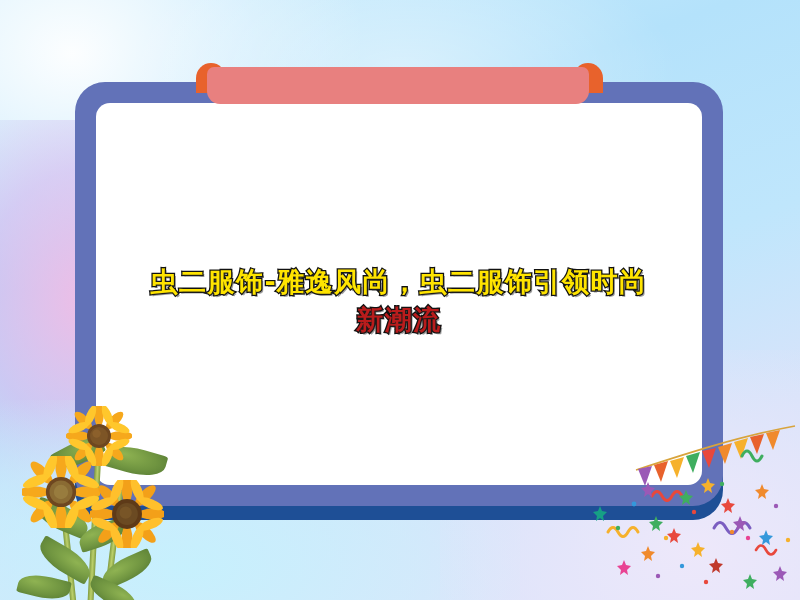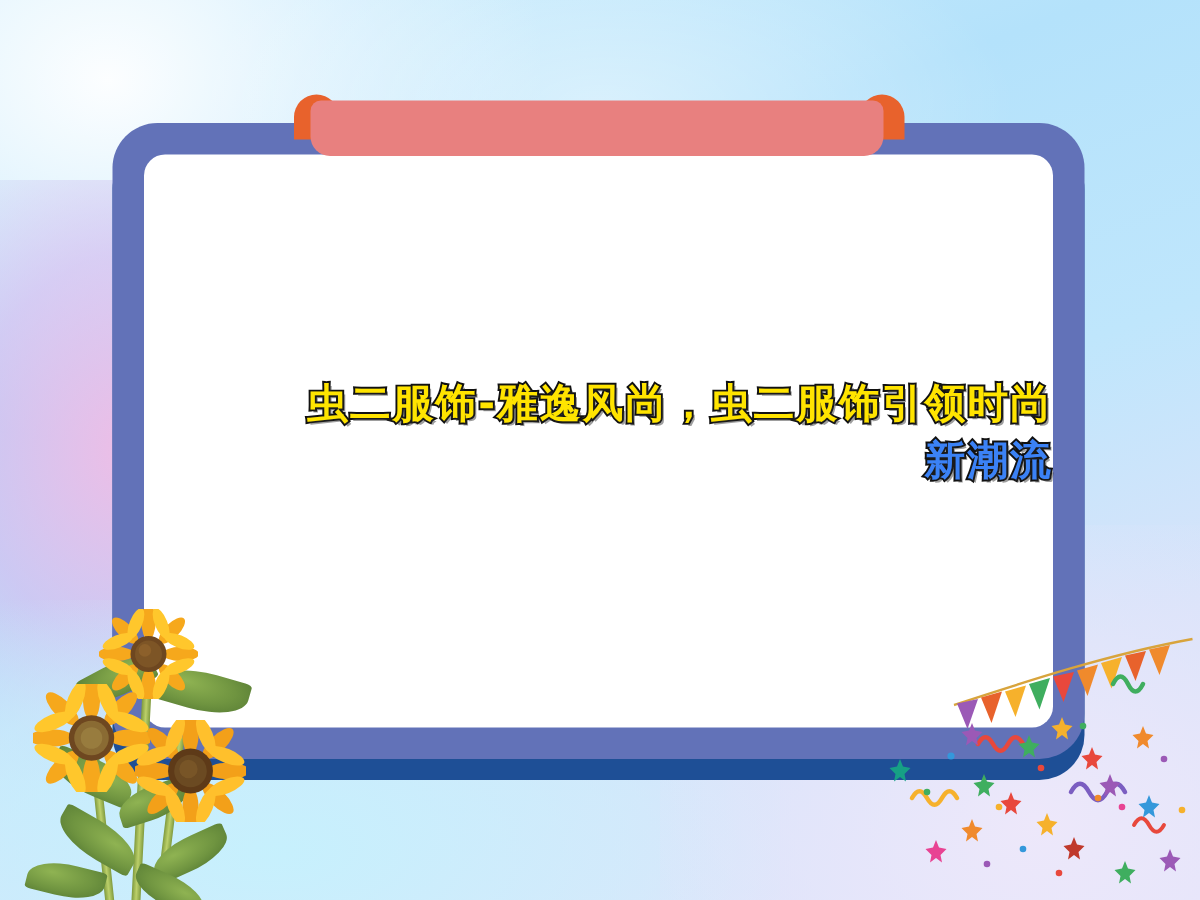--- a/index.html
+++ b/index.html
@@ -100,23 +100,23 @@
   <div class="bg-glow-tl deco"></div>
   <div class="bg-pink-left deco"></div>
   <div class="bg-cyan-bottom deco"></div>
   <div class="bg-lav-right deco"></div>
   <div class="bg-sheen deco"></div>
 
   <div id="frame-shadow" class="deco"></div>
   <div id="frame" class="deco"></div>
   <div id="card-white">
 
-    <div id="title-block" style="position:absolute;left:0;top:148px;width:606px;text-align:right;">
+    <div id="title-block" style="position:absolute;left:0;top:160px;width:606px;">
       <span id="title-text">虫二服饰-雅逸风尚，虫二服饰引领时尚</span>
-      <span id="title-text2" class="" style="display:block;font-family:'DejaVu Sans',sans-serif;font-size:27px;font-weight:700;letter-spacing:1.5px;color:#3b82f6;-webkit-text-stroke:2.6px #111111;paint-order:stroke fill;text-shadow:2px 2px 0 rgba(40,40,40,.45);">新潮流</span>
+      <span id="title-text2" class="" style="display:block;font-family:'DejaVu Sans',sans-serif;font-size:27px;font-weight:700;letter-spacing:1.5px;color:#b91c1c;-webkit-text-stroke:2.6px #111111;paint-order:stroke fill;text-shadow:2px 2px 0 rgba(40,40,40,.45);">新潮流</span>
     </div>
   </div>
 
   <div id="tab-wrap" class="deco">
     <div class="tab-nub" id="tab-nub-left"></div>
     <div class="tab-nub" id="tab-nub-right"></div>
     <div id="tab-bar"></div>
   </div>
 
   <div id="sunflowers" class="deco">

